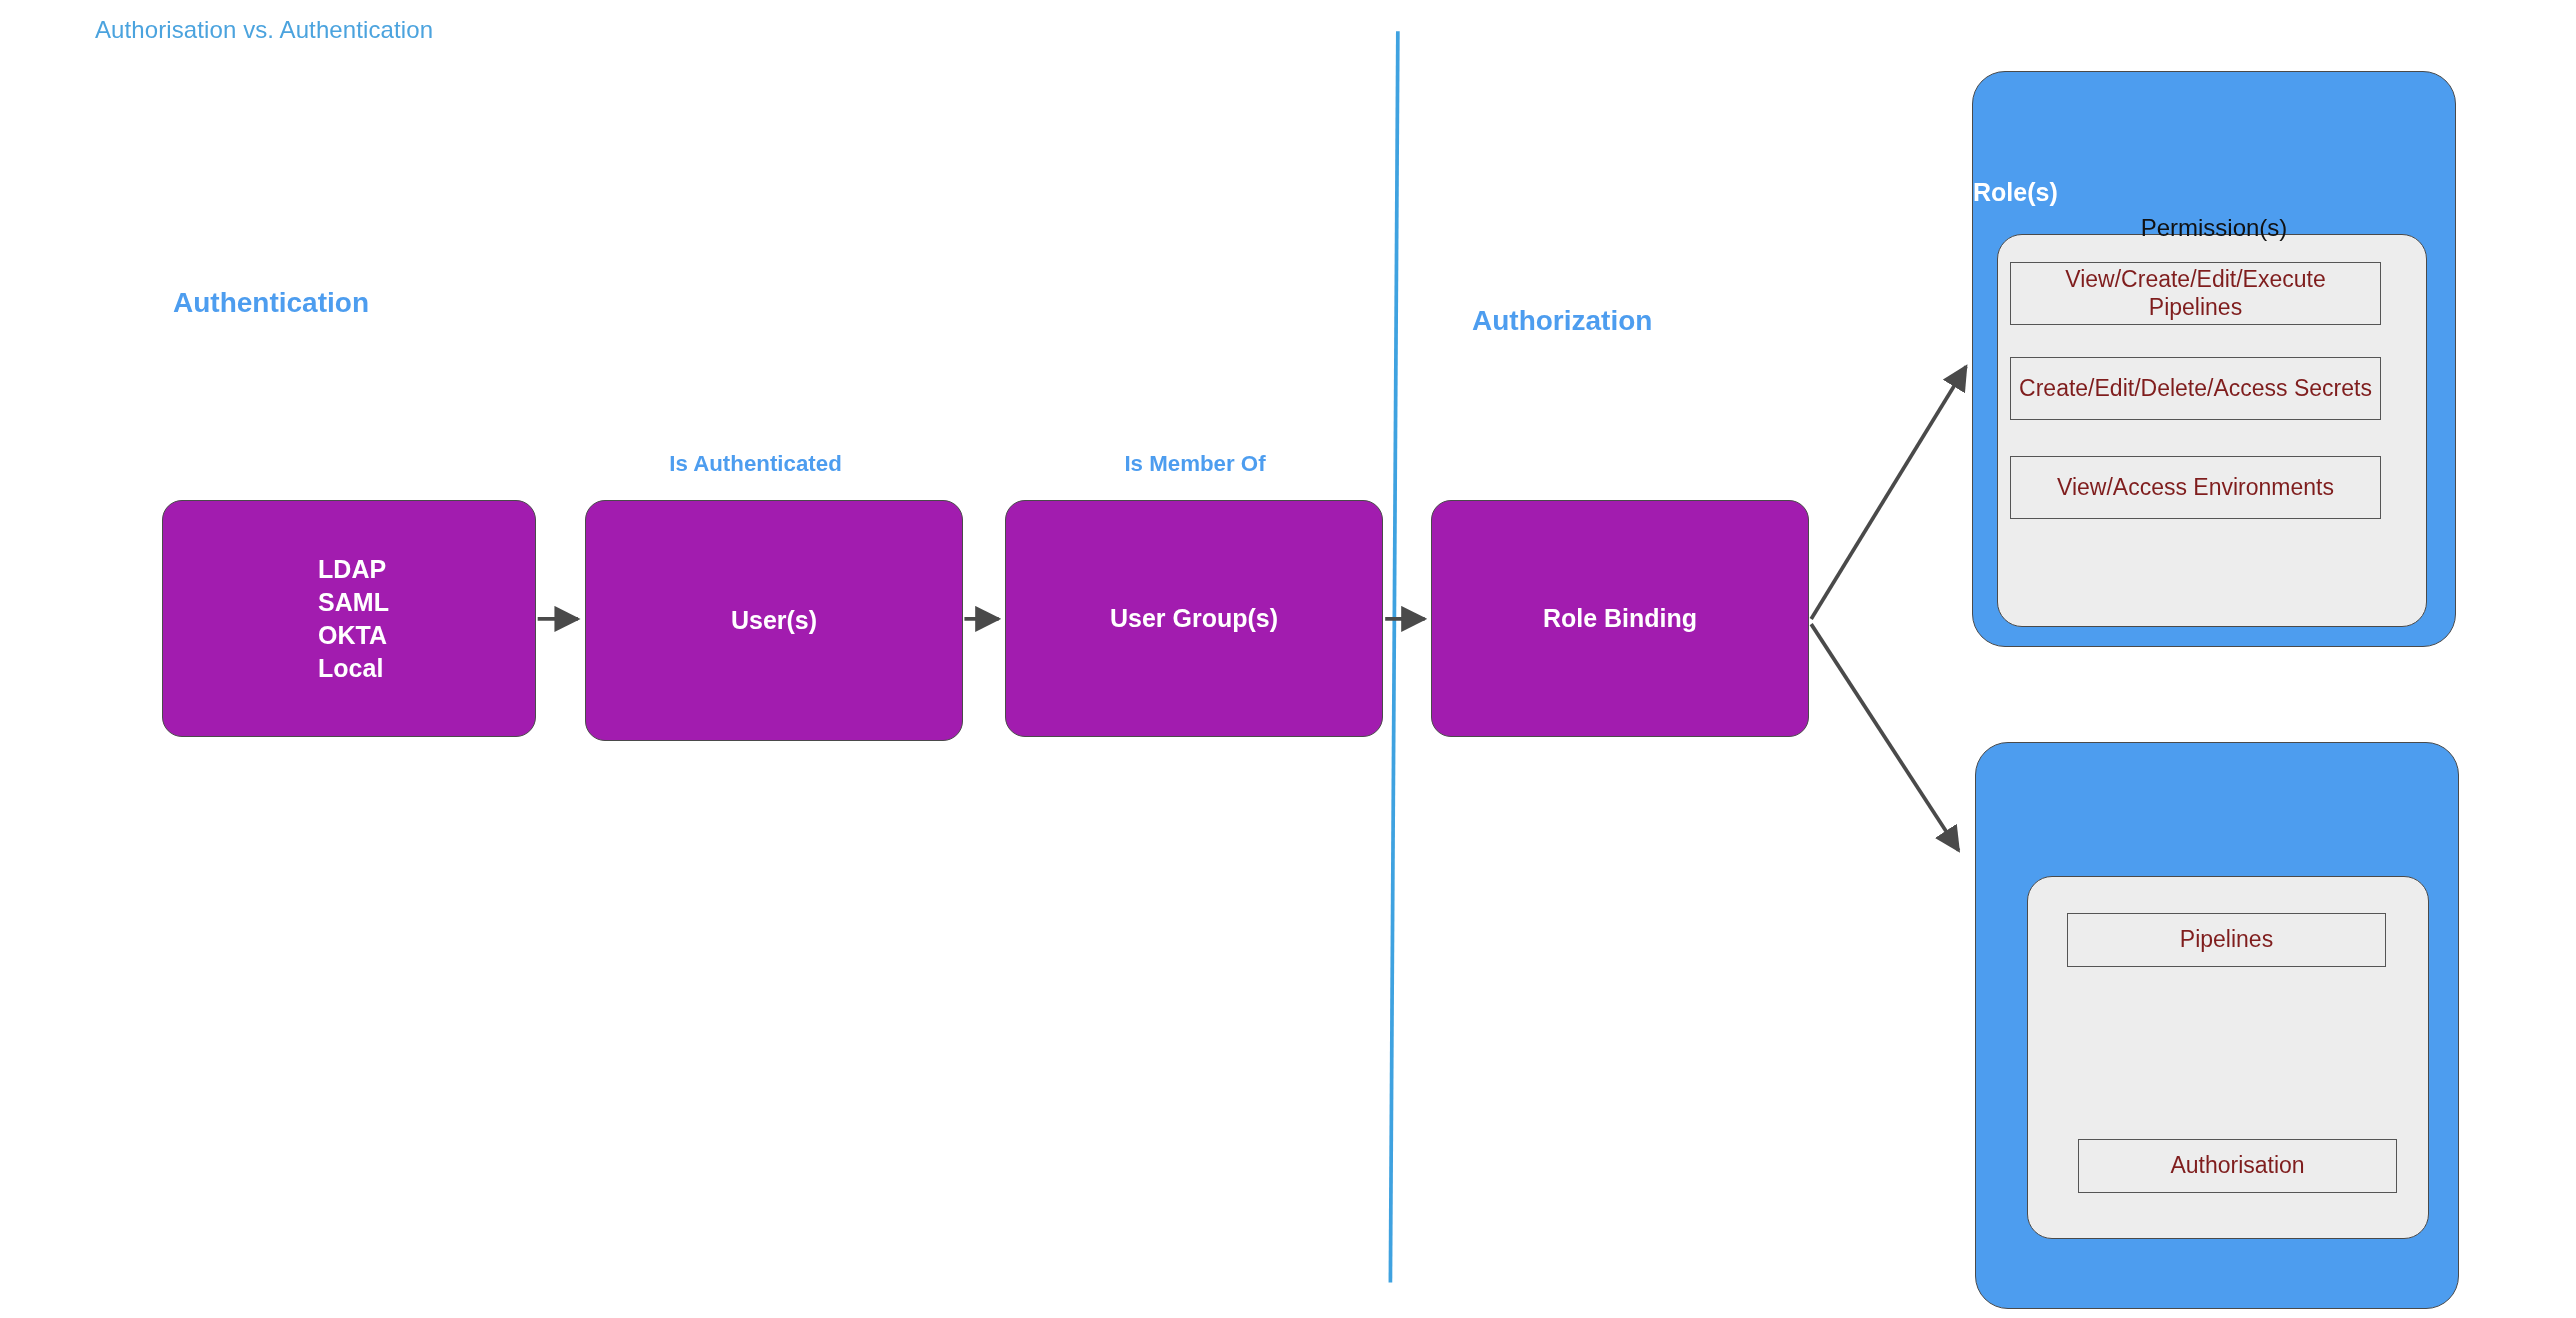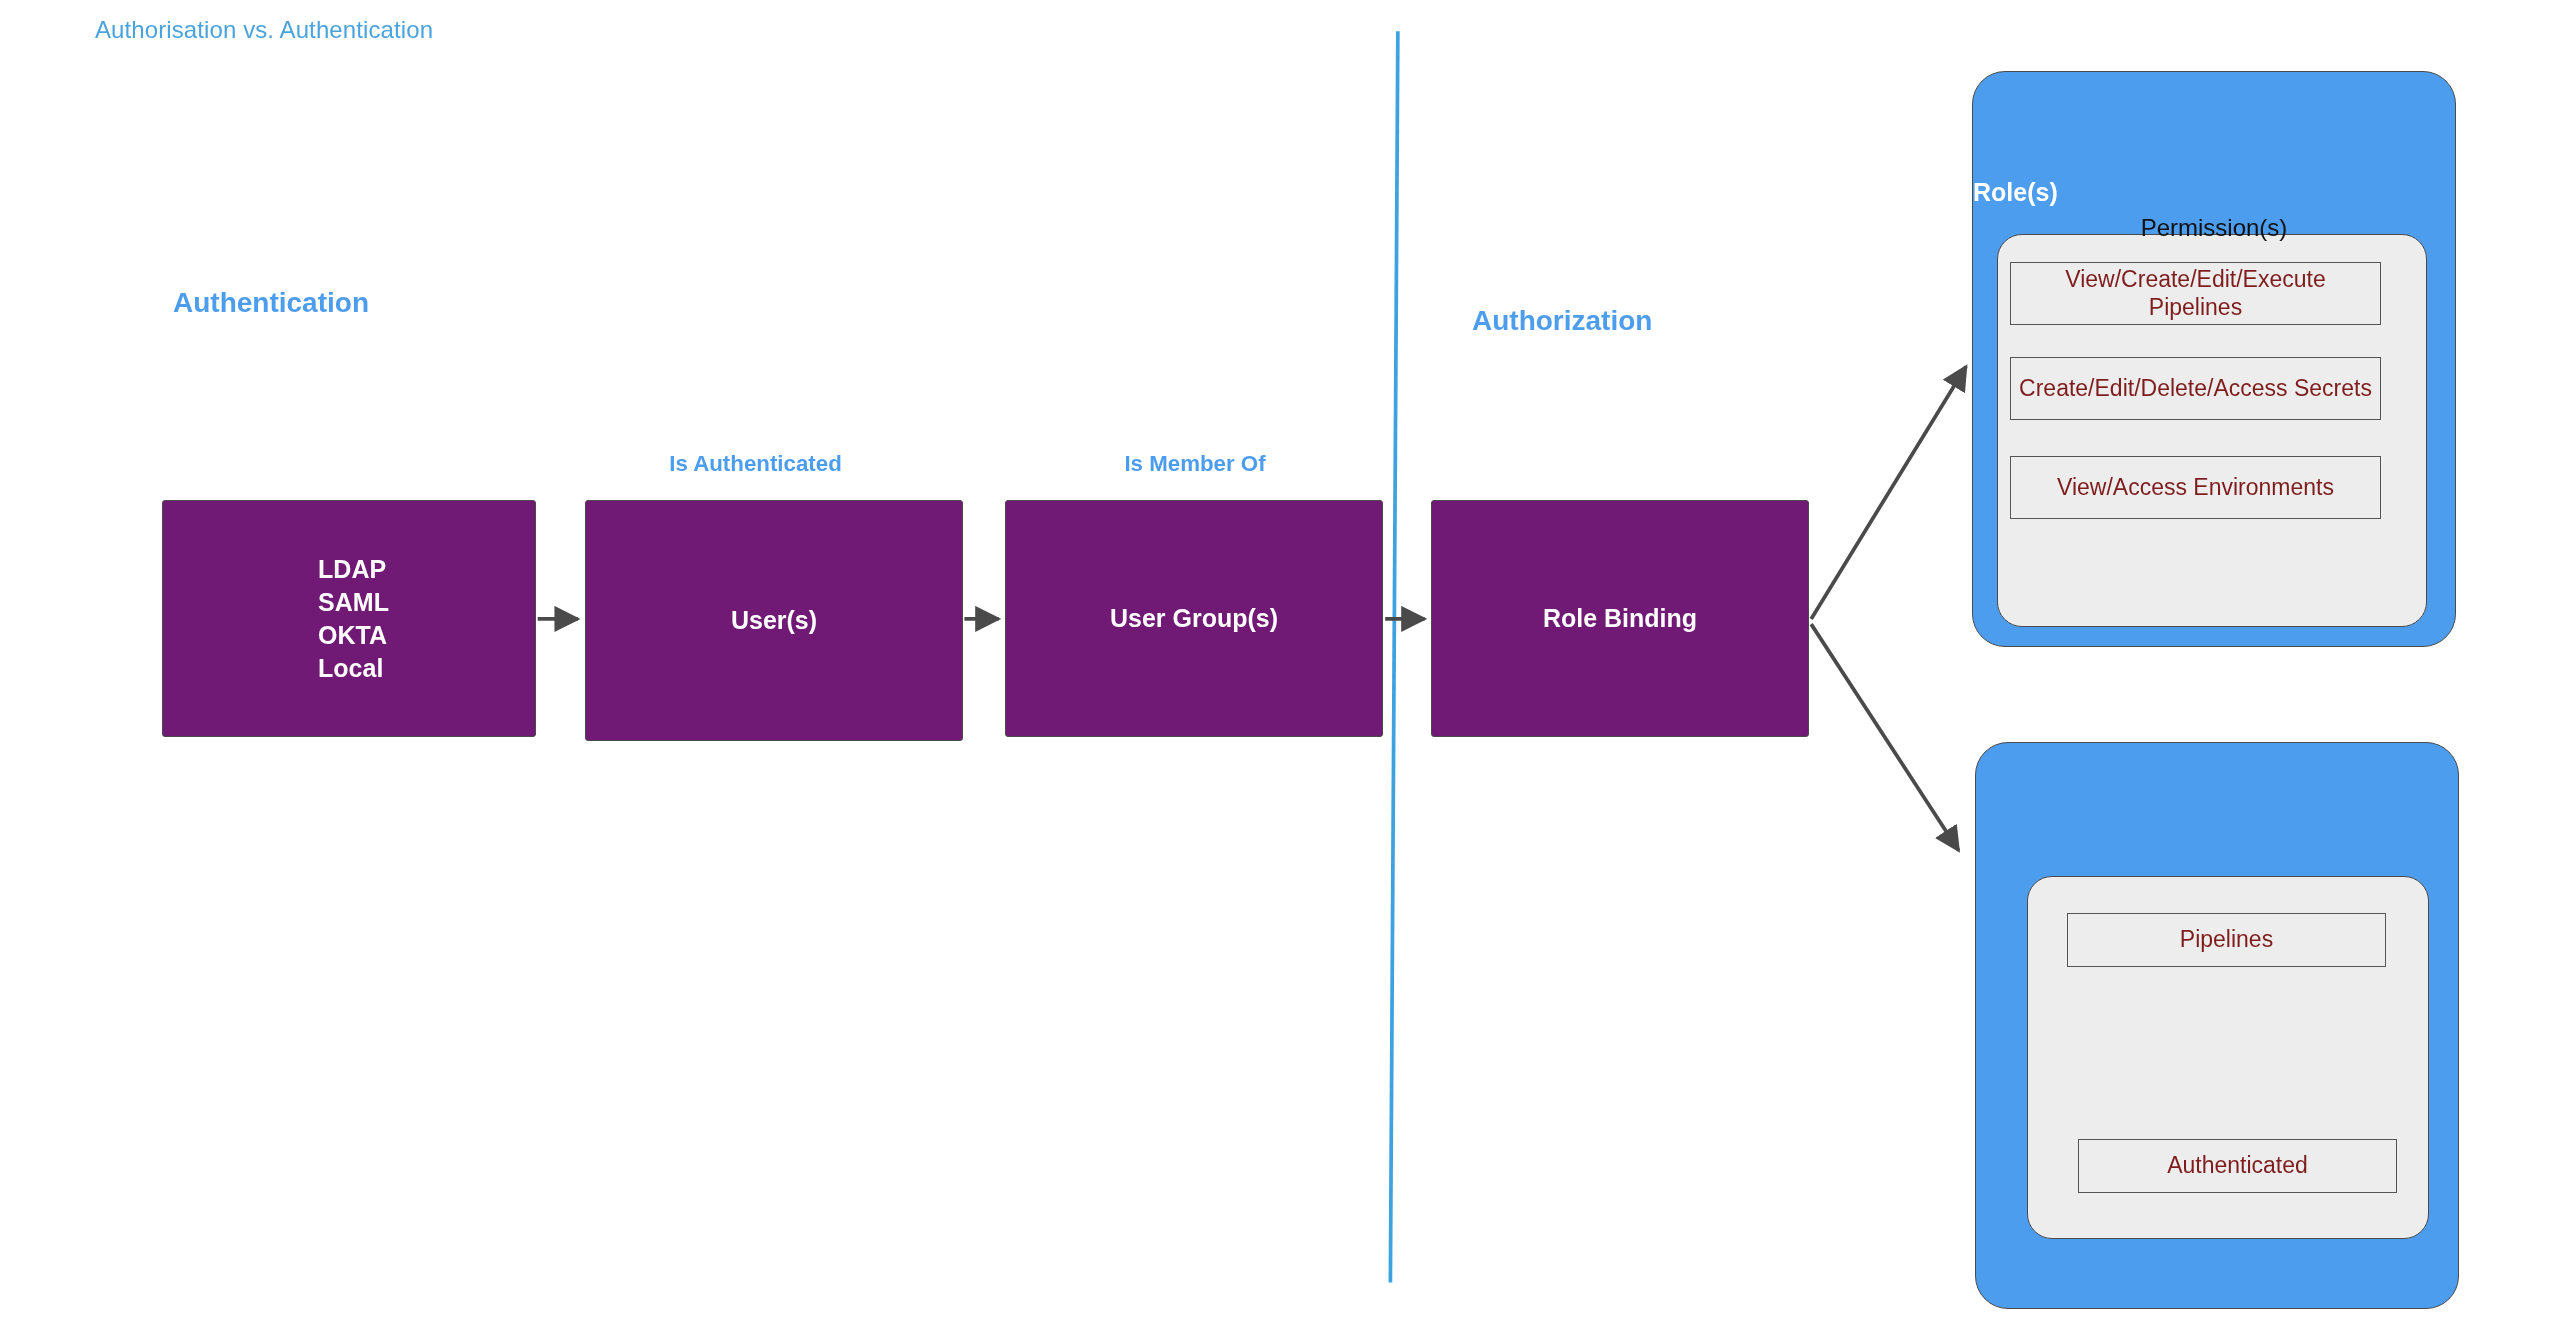--- a/index.html
+++ b/index.html
@@ -60,23 +60,23 @@
     color: #4D9DEF;
     white-space: nowrap;
     text-align: center;
   }
   #caption-is-authenticated { left: 629px;  top: 451px; width: 253px; }
   #caption-is-member-of     { left: 1072px; top: 451px; width: 246px; }
 
   
   .flow-box {
     position: absolute;
-    background: #701a75;
+    background: #a21caf;
     border: 1.5px solid #4a4a4a;
-    border-radius: 3px;
+    border-radius: 20px;
     box-sizing: border-box;
     display: flex;
     align-items: center;
     justify-content: center;
     color: #ffffff;
     font-weight: bold;
     font-size: 25px;
     line-height: 1.32;
     text-align: center;
   }
@@ -232,17 +232,17 @@
   </div>
 
   <div id="panel-resource-groups" class="panel">
 
     <div class="panel-inner"></div>
   </div>
   <div id="res-item-0" class="item-box">
     <span>Pipelines</span>
   </div>
   <div id="res-item-2" class="item-box">
-    <span>Authenticated</span>
+    <span>Authorisation</span>
   </div>
 
 </div>
 
 
 </body></html>

